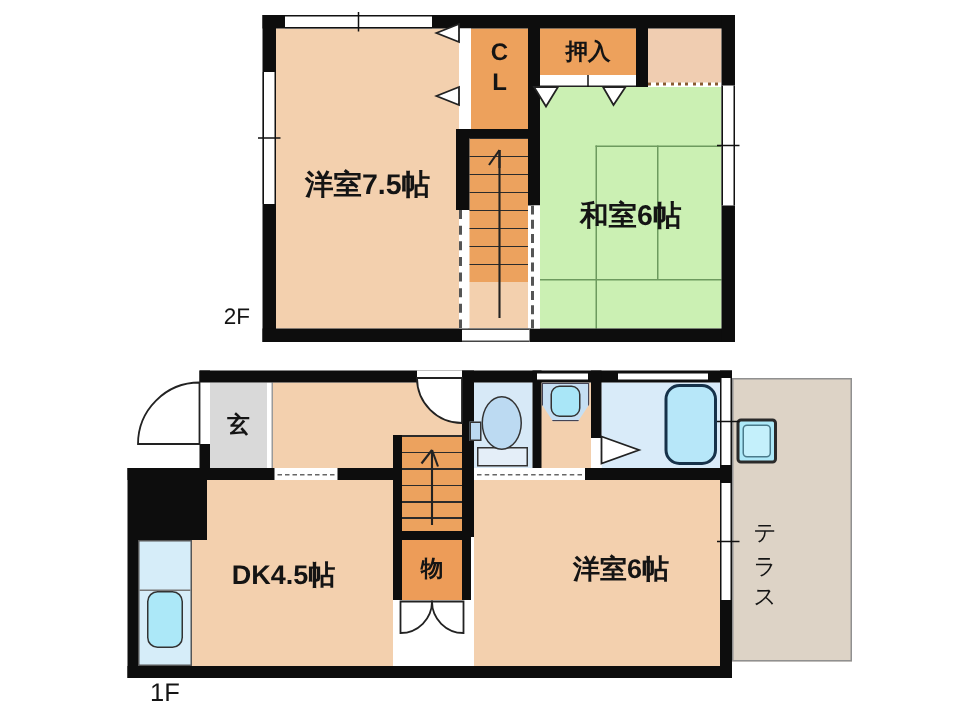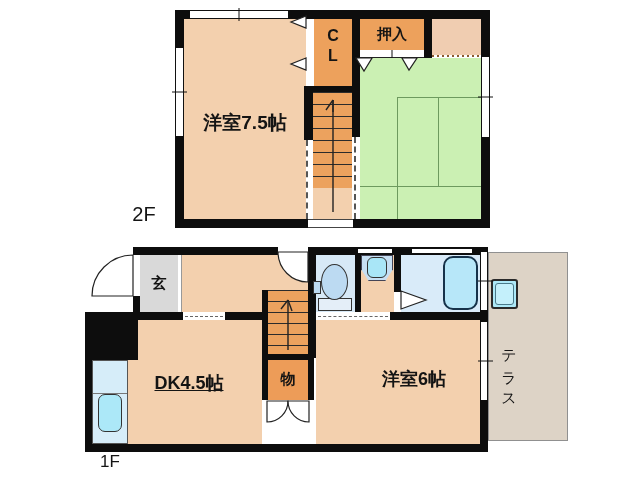--- a/index.html
+++ b/index.html
@@ -57,24 +57,25 @@
 
   <div class="abs dashv" style="left:306px;top:140px;width:6px;height:79px;"></div>
   <div class="abs dashv" style="left:354px;top:137px;width:6px;height:82px;"></div>
 
   <div class="abs win-h" style="left:190px;top:10px;width:98px;height:9px;"></div>
   <div class="abs win-v" style="left:175px;top:48px;width:9px;height:88px;"></div>
   <div class="abs win-v" style="left:481px;top:57px;width:9px;height:80px;"></div>
   <div class="abs gap" style="left:308px;top:219px;width:45px;height:9px;border-top:1px solid #444;border-bottom:1px solid #444;"></div>
 
   <div class="abs label" style="left:184px;top:110px;width:122px;font-size:19px;">洋室7.5帖</div>
+  <div class="abs label" style="left:360px;top:131px;width:121px;font-size:19px;">和室6帖</div>
   <div class="abs label" style="left:314px;top:27px;width:38px;font-size:16px;">C</div>
   <div class="abs label" style="left:314px;top:47px;width:38px;font-size:16px;">L</div>
   <div class="abs label" style="left:360px;top:25px;width:64px;font-size:15px;">押入</div>
-  <div class="abs label" style="left:126px;top:203px;width:36px;font-size:20px;font-weight:normal;">2F</div>
+  <div class="abs label" style="left:140px;top:203px;width:36px;font-size:15px;font-weight:normal;">2F</div>
 
   <div class="abs room" style="left:488px;top:252px;width:80px;height:189px;background:#ddd3c6;border:1px solid #909090;"></div>
   <div class="abs fixture" style="left:491px;top:279px;width:27px;height:30px;background:#ade9f8;border:2px solid #2a2a2a;border-radius:3px;">
     <div style="position:absolute;left:2px;top:2px;right:2px;bottom:2px;background:#c4f0fb;border:1px solid #4a7a8a;border-radius:3px;"></div>
   </div>
   <div class="abs label vtext" style="left:499px;top:312px;height:120px;font-size:15px;font-weight:normal;">テラス</div>
 
   <div class="abs room" style="left:140px;top:255px;width:38px;height:57px;background:#d9d9d9;"></div>
   <div class="abs room" style="left:178px;top:255px;width:4px;height:57px;background:#fff;border-right:1px solid #999;z-index:2;"></div>
   <div class="abs room" style="left:182px;top:255px;width:126px;height:57px;background:#f3d0ae;"></div>
@@ -123,21 +124,21 @@
   <div class="abs slide" style="left:316px;top:312px;width:74px;height:8px;">
       <div class="dash"></div>
     </div>
   <div class="abs gap" style="left:394px;top:292px;width:7px;height:20px;"></div>
   <div class="abs win-v" style="left:480px;top:252px;width:8px;height:58px;"></div>
   <div class="abs win-v" style="left:480px;top:322px;width:8px;height:78px;"></div>
   <div class="abs win-h" style="left:358px;top:248px;width:34px;height:6px;"></div>
   <div class="abs win-h" style="left:412px;top:248px;width:60px;height:6px;"></div>
 
   <div class="abs label" style="left:140px;top:274px;width:38px;font-size:15px;">玄</div>
-  <div class="abs label" style="left:104px;top:371px;width:170px;font-size:18px;text-decoration:underline;">DK4.5帖</div>
+  <div class="abs label" style="left:104px;top:371px;width:170px;font-size:18px;">DK4.5帖</div>
   <div class="abs label" style="left:268px;top:370px;width:40px;font-size:15px;">物</div>
   <div class="abs label" style="left:316px;top:367px;width:196px;font-size:18px;">洋室6帖</div>
   <div class="abs label" style="left:92px;top:452px;width:36px;font-size:17px;font-weight:normal;">1F</div>
 
   <svg class="overlay" width="640" height="480" viewBox="0 0 640 480">
 
     <path d="M 133,255 A 41 41 0 0 0 92,296 L 133,296 Z" fill="#ffffff" stroke="#222" stroke-width="1.2"></path>
 
     <path d="M 278,252 A 30 30 0 0 0 308,282 L 308,252 Z" fill="#ffffff" stroke="#222" stroke-width="1.2"></path>
 

